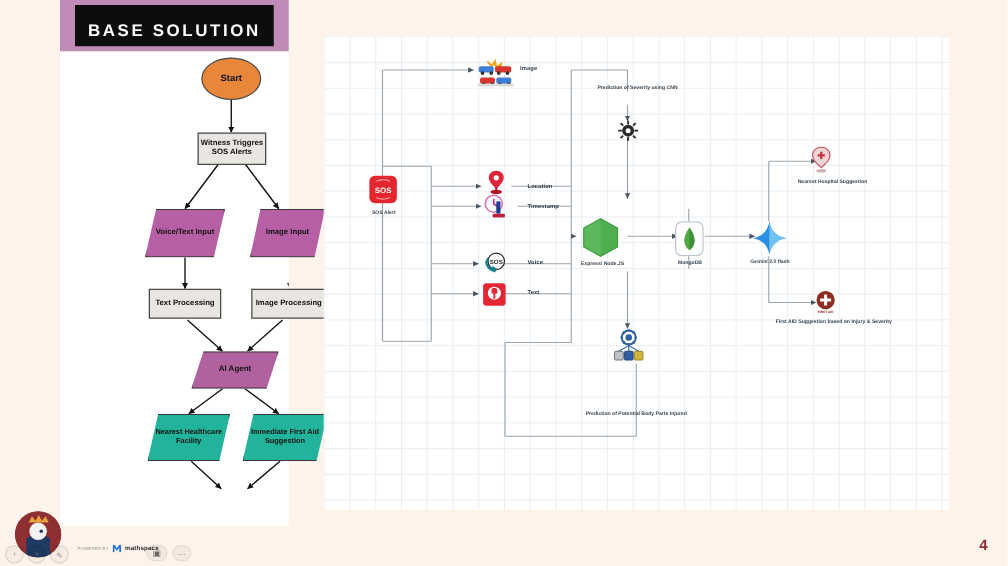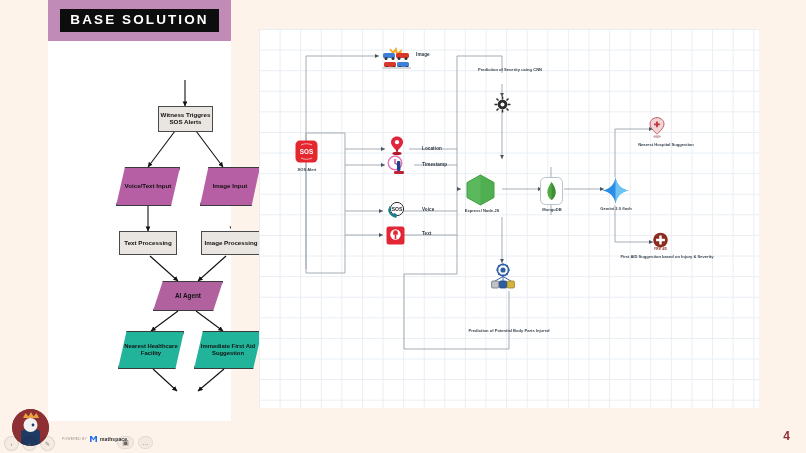--- a/index.html
+++ b/index.html
@@ -17,21 +17,21 @@
     position:absolute; left:48px; top:0px; width:183px; height:421px;
     background:#ffffff;
   }
   #title-band {
     position:absolute; left:0; top:0; width:183px; height:41px;
     background:#c08bb6; display:flex; align-items:center; justify-content:center;
   }
   #title-box {
     background:#0d0d0d; color:#ffffff;
     font-size:13.5px; font-weight:bold; letter-spacing:2.1px;
-    padding:4px 10px 5px 10px; line-height:1.1;
+    padding:14px 10px 5px 10px; line-height:1.1;
     white-space:nowrap;
   }
 
   .flow-node { position:absolute; display:flex; align-items:center; justify-content:center;
     text-align:center; color:#111; font-weight:bold; line-height:1.12; }
 
   .oval { border-radius:50%; background:#e8873a; border:1px solid #4a4a4a; font-size:7.5px; }
   .rect { background:#e9e6e1; border:1px solid #4a4a4a; font-size:6.2px; }
   .para-purple { background:#b75fa5; border:1px solid #3a3a3a; font-size:6.2px;
     clip-path: polygon(14% 0, 100% 0, 86% 100%, 0 100%); }
@@ -101,20 +101,23 @@
       <path d="M184,206 L184,231"></path>
       <path d="M102,256 L130,281"></path>
       <path d="M178,256 L150,281"></path>
       <path d="M130,311 L103,331"></path>
       <path d="M148,311 L175,331"></path>
       <path d="M105,369 L129,391"></path>
       <path d="M176,369 L150,391"></path>
     </g>
   </svg>
 
+  <div class="flow-node oval" style="left:113px; top:46px; width:48px; height:34px;">
+    <span>Start</span>
+  </div>
 
   <div class="flow-node rect" style="left:110px; top:106px; width:55px; height:26px;">
     <span>Witness Triggres SOS Alerts</span>
   </div>
 
   <div class="flow-node para-purple" style="left:68px; top:167px; width:64px; height:39px;">
     <span>Voice/Text Input</span>
   </div>
 
   <div class="flow-node para-purple" style="left:152px; top:167px; width:60px; height:39px;">

